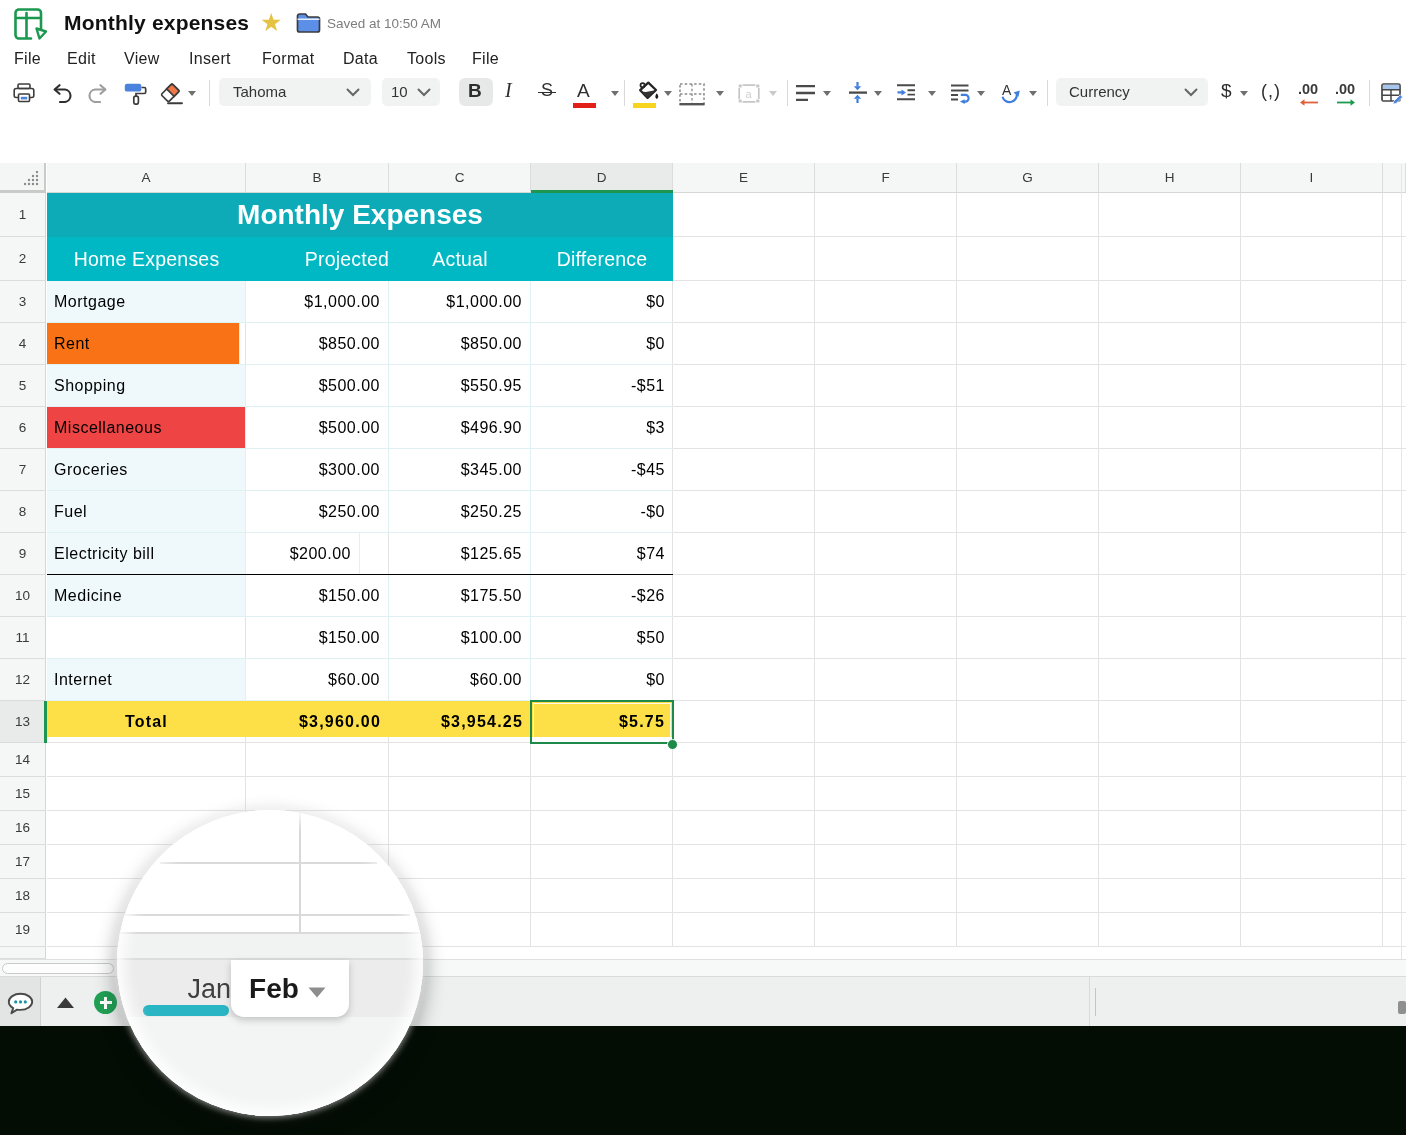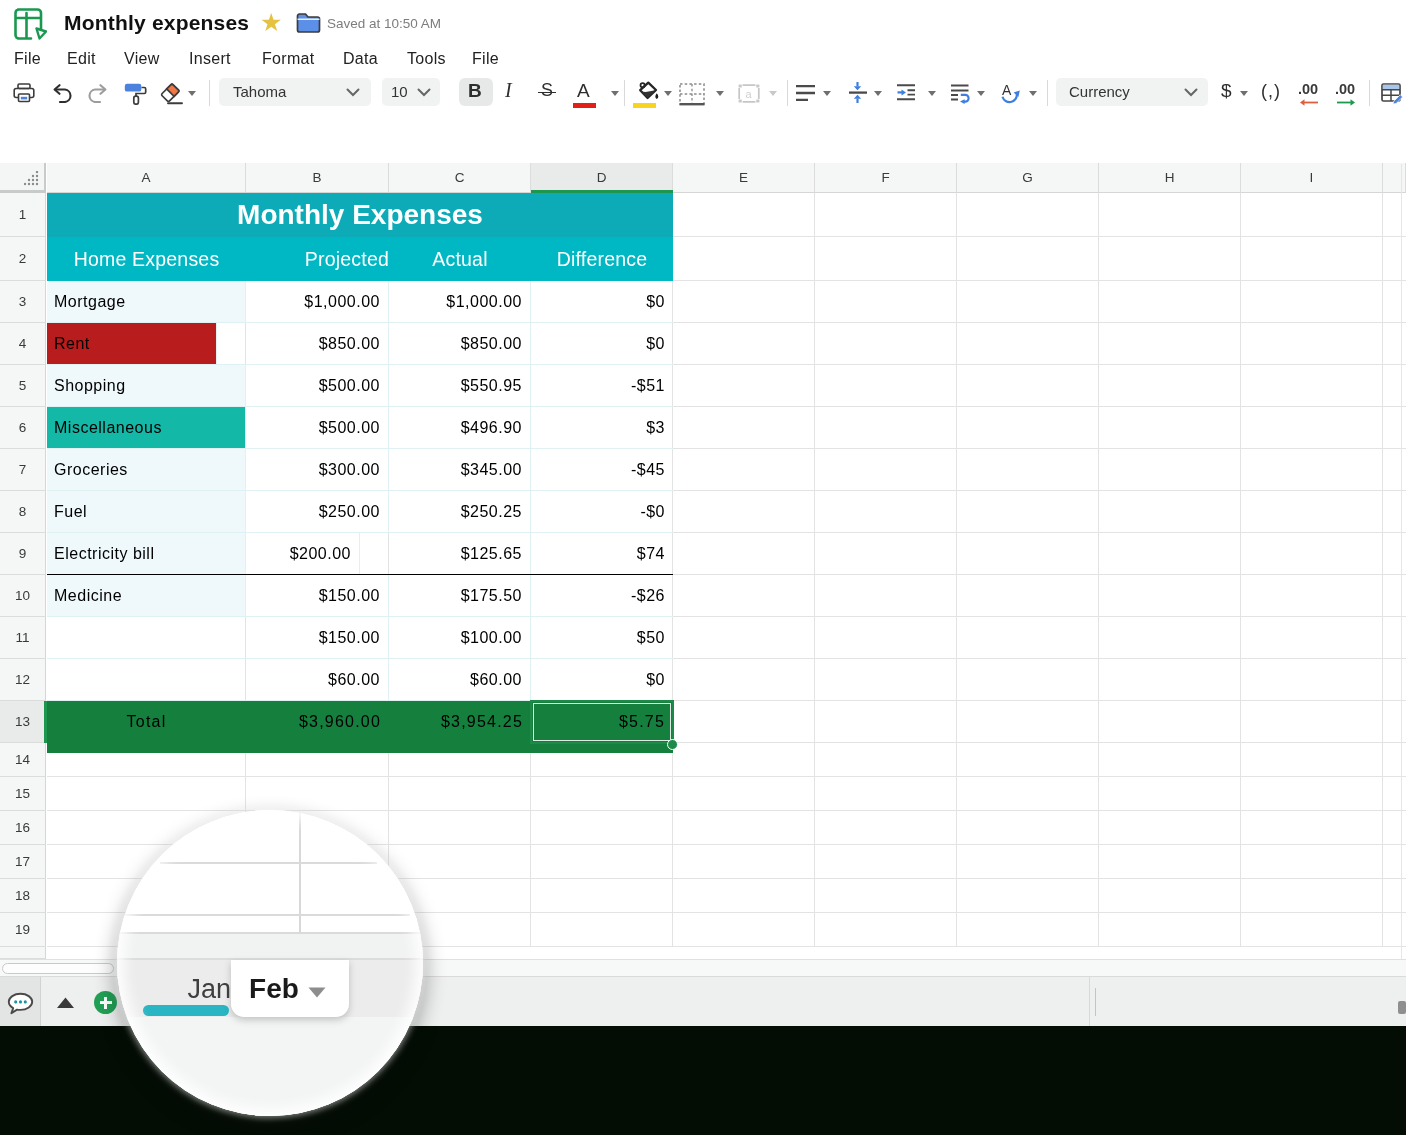--- a/index.html
+++ b/index.html
@@ -313,33 +313,33 @@
 <div class="tcell" style="left:342px;width:142px;text-align:center;line-height:44px;font-size:19.5px;letter-spacing:0.2px;color:#fff">Actual</div>
 <div class="tcell" style="left:484px;width:142px;text-align:center;line-height:44px;font-size:19.5px;letter-spacing:0.2px;color:#fff">Difference</div>
 </div>
 <div class="trow" style="top:88px;height:42px;border-bottom:1px solid #e0f1f4;font-size:16px;letter-spacing:0.5px">
 <div class="tcell lft" style="left:0;width:199px;background:#eff9fb;line-height:41px;border-right:1px solid #e0f1f4">Mortgage</div>
 <div class="tcell num" style="left:199px;width:143px;line-height:41px;border-right:1px solid #e0f1f4">$1,000.00</div>
 <div class="tcell num" style="left:342px;width:142px;line-height:41px;border-right:1px solid #e0f1f4">$1,000.00</div>
 <div class="tcell num" style="left:484px;width:142px;line-height:41px">$0</div>
 </div>
 <div class="trow" style="top:130px;height:42px;border-bottom:1px solid #e0f1f4;font-size:16px;letter-spacing:0.5px">
-<div class="tcell lft" style="left:0;width:170px;background:#b91c1c;line-height:41px;border-right:1px solid #e0f1f4">Rent</div>
+<div class="tcell lft" style="left:0;width:193px;background:#f97316;line-height:41px;border-right:1px solid #e0f1f4">Rent</div>
 <div class="tcell num" style="left:199px;width:143px;line-height:41px;border-right:1px solid #e0f1f4">$850.00</div>
 <div class="tcell num" style="left:342px;width:142px;line-height:41px;border-right:1px solid #e0f1f4">$850.00</div>
 <div class="tcell num" style="left:484px;width:142px;line-height:41px">$0</div>
 </div>
 <div class="trow" style="top:172px;height:42px;border-bottom:1px solid #e0f1f4;font-size:16px;letter-spacing:0.5px">
 <div class="tcell lft" style="left:0;width:199px;background:#eff9fb;line-height:41px;border-right:1px solid #e0f1f4">Shopping</div>
 <div class="tcell num" style="left:199px;width:143px;line-height:41px;border-right:1px solid #e0f1f4">$500.00</div>
 <div class="tcell num" style="left:342px;width:142px;line-height:41px;border-right:1px solid #e0f1f4">$550.95</div>
 <div class="tcell num" style="left:484px;width:142px;line-height:41px">-$51</div>
 </div>
 <div class="trow" style="top:214px;height:42px;border-bottom:1px solid #e0f1f4;font-size:16px;letter-spacing:0.5px">
-<div class="tcell lft" style="left:0;width:199px;background:#14b8a6;line-height:41px;border-right:1px solid #e0f1f4">Miscellaneous</div>
+<div class="tcell lft" style="left:0;width:199px;background:#ef4444;line-height:41px;border-right:1px solid #e0f1f4">Miscellaneous</div>
 <div class="tcell num" style="left:199px;width:143px;line-height:41px;border-right:1px solid #e0f1f4">$500.00</div>
 <div class="tcell num" style="left:342px;width:142px;line-height:41px;border-right:1px solid #e0f1f4">$496.90</div>
 <div class="tcell num" style="left:484px;width:142px;line-height:41px">$3</div>
 </div>
 <div class="trow" style="top:256px;height:42px;border-bottom:1px solid #e0f1f4;font-size:16px;letter-spacing:0.5px">
 <div class="tcell lft" style="left:0;width:199px;background:#eff9fb;line-height:41px;border-right:1px solid #e0f1f4">Groceries</div>
 <div class="tcell num" style="left:199px;width:143px;line-height:41px;border-right:1px solid #e0f1f4">$300.00</div>
 <div class="tcell num" style="left:342px;width:142px;line-height:41px;border-right:1px solid #e0f1f4">$345.00</div>
 <div class="tcell num" style="left:484px;width:142px;line-height:41px">-$45</div>
 </div>
@@ -360,25 +360,26 @@
 <div class="tcell num" style="left:199px;width:143px;line-height:41px;border-right:1px solid #e0f1f4">$150.00</div>
 <div class="tcell num" style="left:342px;width:142px;line-height:41px;border-right:1px solid #e0f1f4">$175.50</div>
 <div class="tcell num" style="left:484px;width:142px;line-height:41px">-$26</div>
 </div>
 <div class="trow" style="top:424px;height:42px;border-bottom:1px solid #e0f1f4;font-size:16px;letter-spacing:0.5px">
 <div class="tcell num" style="left:199px;width:143px;line-height:41px;border-right:1px solid #e0f1f4">$150.00</div>
 <div class="tcell num" style="left:342px;width:142px;line-height:41px;border-right:1px solid #e0f1f4">$100.00</div>
 <div class="tcell num" style="left:484px;width:142px;line-height:41px">$50</div>
 </div>
 <div class="trow" style="top:466px;height:42px;border-bottom:1px solid #e0f1f4;font-size:16px;letter-spacing:0.5px">
+<div class="tcell lft" style="left:0;width:199px;background:#eff9fb;line-height:41px;border-right:1px solid #e0f1f4">Internet</div>
 <div class="tcell num" style="left:199px;width:143px;line-height:41px;border-right:1px solid #e0f1f4">$60.00</div>
 <div class="tcell num" style="left:342px;width:142px;line-height:41px;border-right:1px solid #e0f1f4">$60.00</div>
 <div class="tcell num" style="left:484px;width:142px;line-height:41px">$0</div>
 </div>
-<div class="trow" style="top:508px;height:52px;background:#15803d;font-weight:normal;font-size:16px;letter-spacing:1.2px">
+<div class="trow" style="top:508px;height:36px;background:#fde047;font-weight:bold;font-size:16px;letter-spacing:1.2px">
 <div class="tcell" style="left:0;width:199px;text-align:center;line-height:42px">Total</div>
 <div class="tcell num" style="left:199px;width:143px;line-height:42px">$3,960.00</div>
 <div class="tcell num" style="left:342px;width:142px;line-height:42px">$3,954.25</div>
 <div class="tcell num" style="left:484px;width:142px;line-height:42px">$5.75</div>
 </div>
 </div>
 <div class="abs" style="left:530px;top:537px;width:144px;height:44px;border:2.5px solid #1d8a4a;"></div>
 <div class="abs" style="left:533px;top:540px;width:138px;height:38px;border:1px solid rgba(255,255,255,0.85);"></div>
 <div class="abs" style="left:667px;top:576px;width:11px;height:11px;border-radius:50%;background:#1d8a4a;border:1.5px solid #fff"></div>
 </div>

